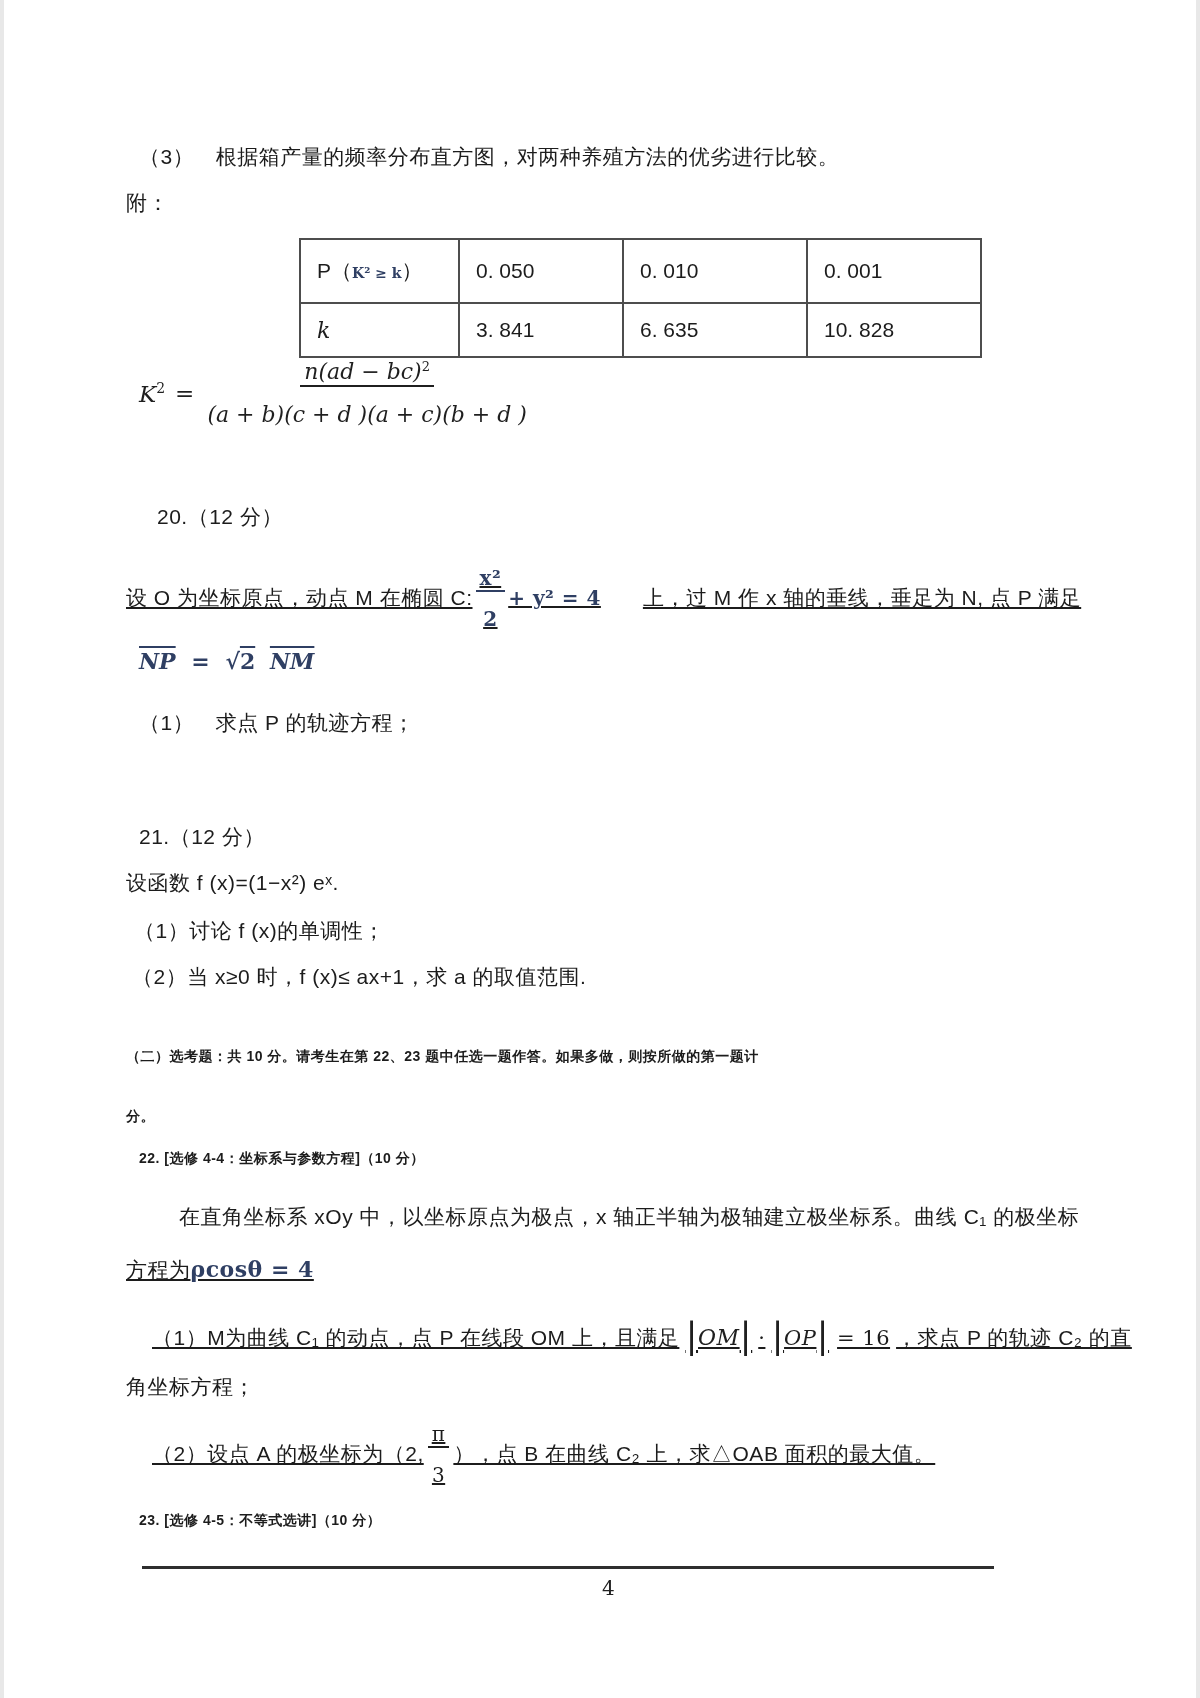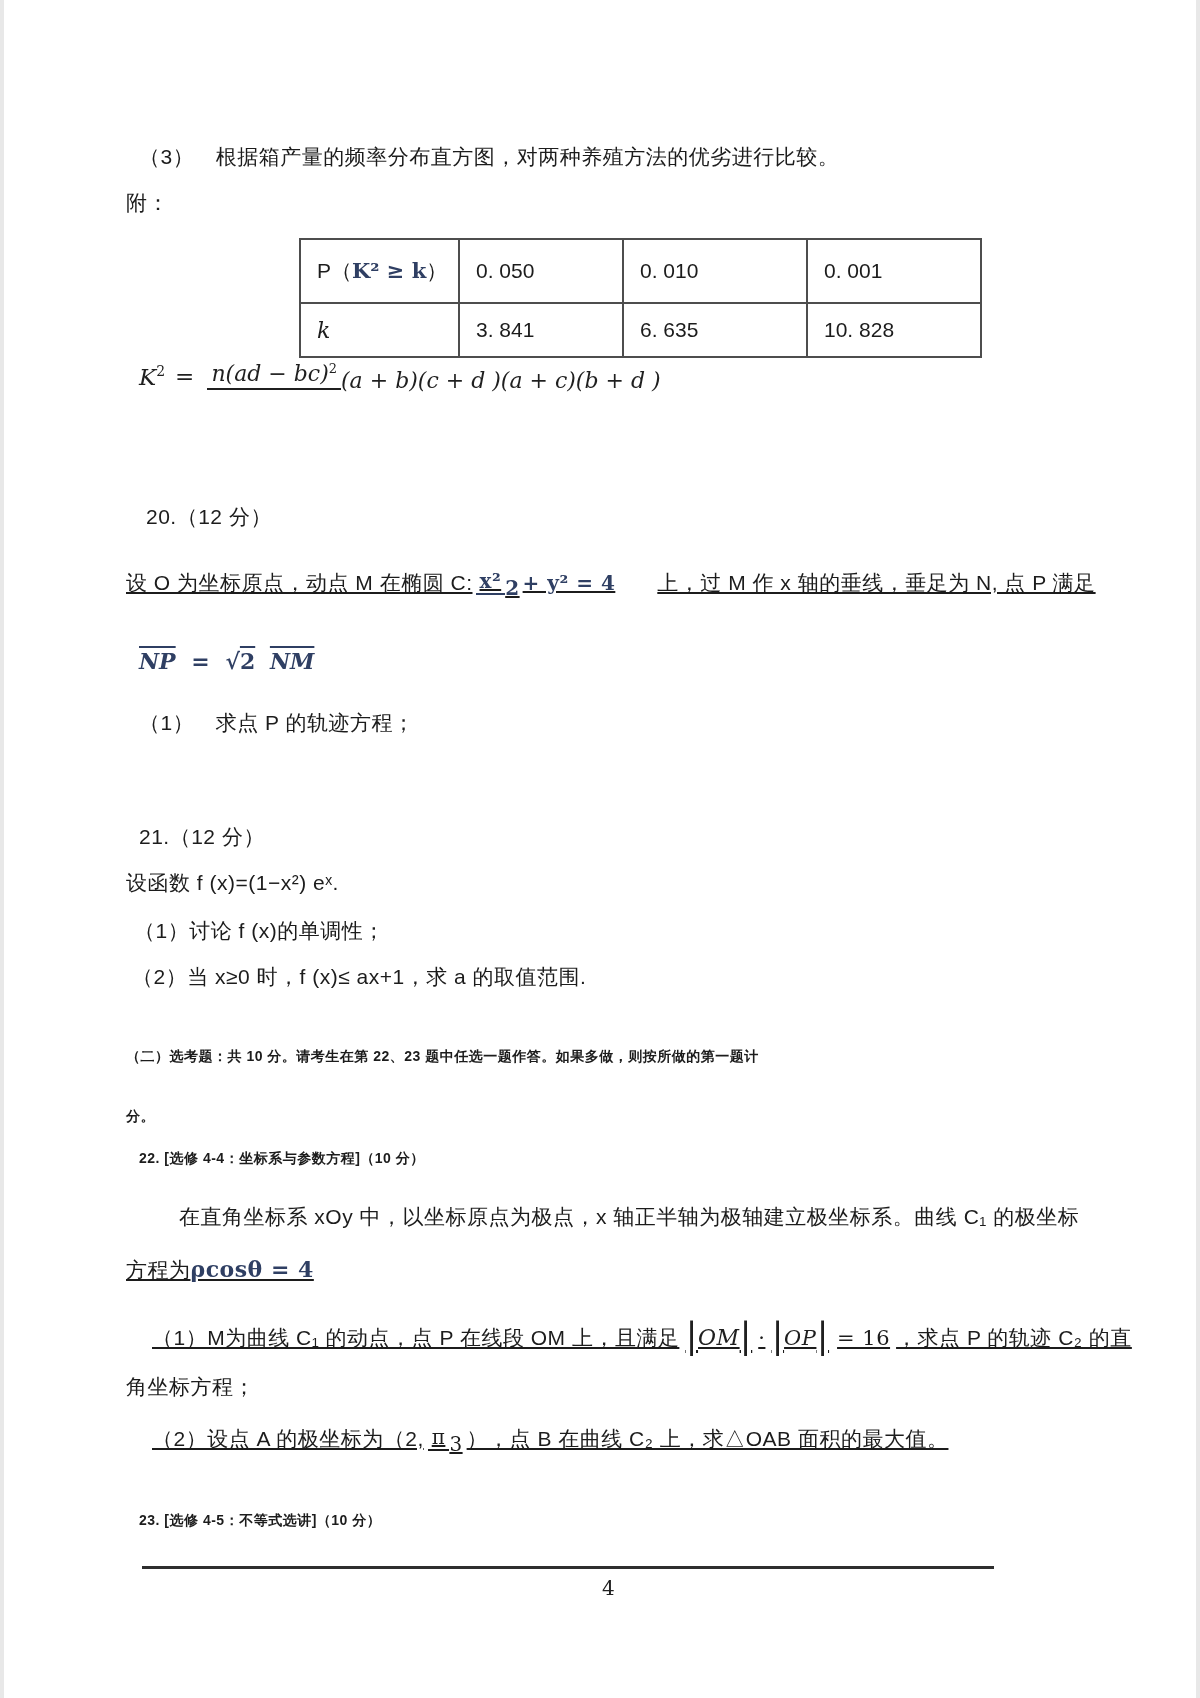--- a/index.html
+++ b/index.html
@@ -26,21 +26,21 @@
     font-size:21px;
     padding-left:16px;
     vertical-align:middle;
     background:#fff;
   }
   .row1 td{height:60px;}
   .row2 td{height:50px;}
   .c1{width:140px;} .c2{width:145px;} .c3{width:165px;} .c4{width:155px;}
 
   
-  .frac{display:inline-flex;flex-direction:row;align-items:center;vertical-align:middle;line-height:1;margin:0 3px;}
+  .frac{display:inline-flex;flex-direction:column;align-items:center;vertical-align:middle;line-height:1;margin:0 3px;gap:7px;}
   .frac .fnum{border-bottom:2px solid currentColor;padding:0 4px 2px;}
   .frac .fden{padding-top:10px;}
 
   
   .kformula{display:flex;align-items:center;font-size:23px;}
   .kformula .frac{font-size:22px;}
   .kformula sup{font-size:14px;font-style:normal;}
 
   .introline{display:flex;align-items:center;white-space:nowrap;text-decoration:underline;}
   .gap-wide{margin-left:42px;}
@@ -61,21 +61,21 @@
 <div class="page">
 
   <div class="abs cjk" style="left:135px;top:142px;">（3）　根据箱产量的频率分布直方图，对两种养殖方法的优劣进行比较。</div>
 
   <div class="abs cjk" style="left:122px;top:188px;">附：</div>
 
   <div class="abs" style="left:295px;top:238px;">
     <table class="ktable">
       <tbody>
           <tr class="row1">
-        <td class="c1"><span>P（</span><span class="mathblue" style="font-size:21px;">K² ≥ k</span><span>）</span></td>
+        <td class="c1"><span>P（</span><span class="mathblue" style="font-size:14px;">K² ≥ k</span><span>）</span></td>
         <td class="c2">0. 050</td>
         <td class="c3">0. 010</td>
         <td class="c4">0. 001</td>
       </tr>
       <tr class="row2">
         <td class="c1 it" style="font-size:22px;">k</td>
         <td class="c2">3. 841</td>
         <td class="c3">6. 635</td>
         <td class="c4">10. 828</td>
       </tr>
@@ -85,21 +85,21 @@
 
   <div class="abs kformula mathplain" style="left:135px;top:360px;">
     <span><span>K</span><sup>2</sup></span>
     <span style="margin:0 10px;font-style:normal;">=</span>
     <span class="frac">
       <span class="fnum"><span>n(ad − bc)</span><sup style="font-size:13px;">2</sup></span>
       <span class="fden">(a + b)(c + d )(a + c)(b + d )</span>
     </span>
   </div>
 
-  <div class="abs cjk" style="left:142px;top:502px;">20.（12 分）</div>
+  <div class="abs cjk" style="left:153px;top:502px;">20.（12 分）</div>
 
   <div class="abs cjk introline" style="left:122px;top:568px;">
     <span>设 O 为坐标原点，动点 M 在椭圆 C:</span>
     <span class="mathblue" style="font-size:20px;display:inline-flex;align-items:center;">
       <span class="frac">
           <span class="fnum">x²</span>
           <span class="fden">2</span>
         </span>
       <span>+ y² = 4</span>
     </span>

